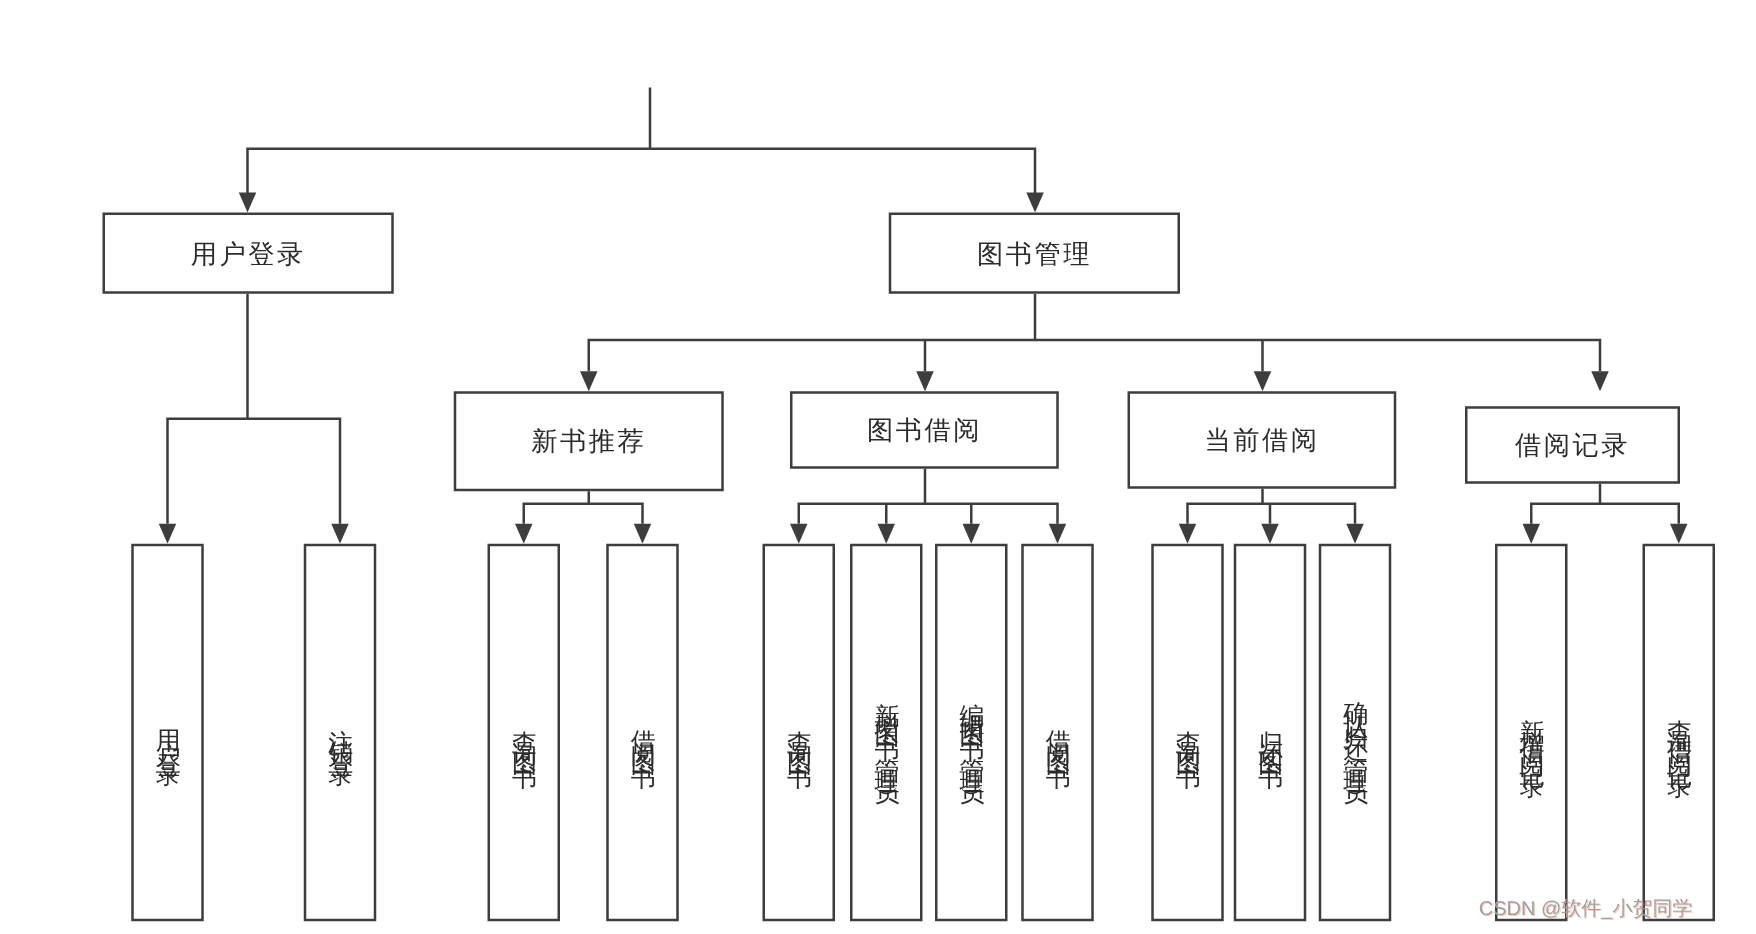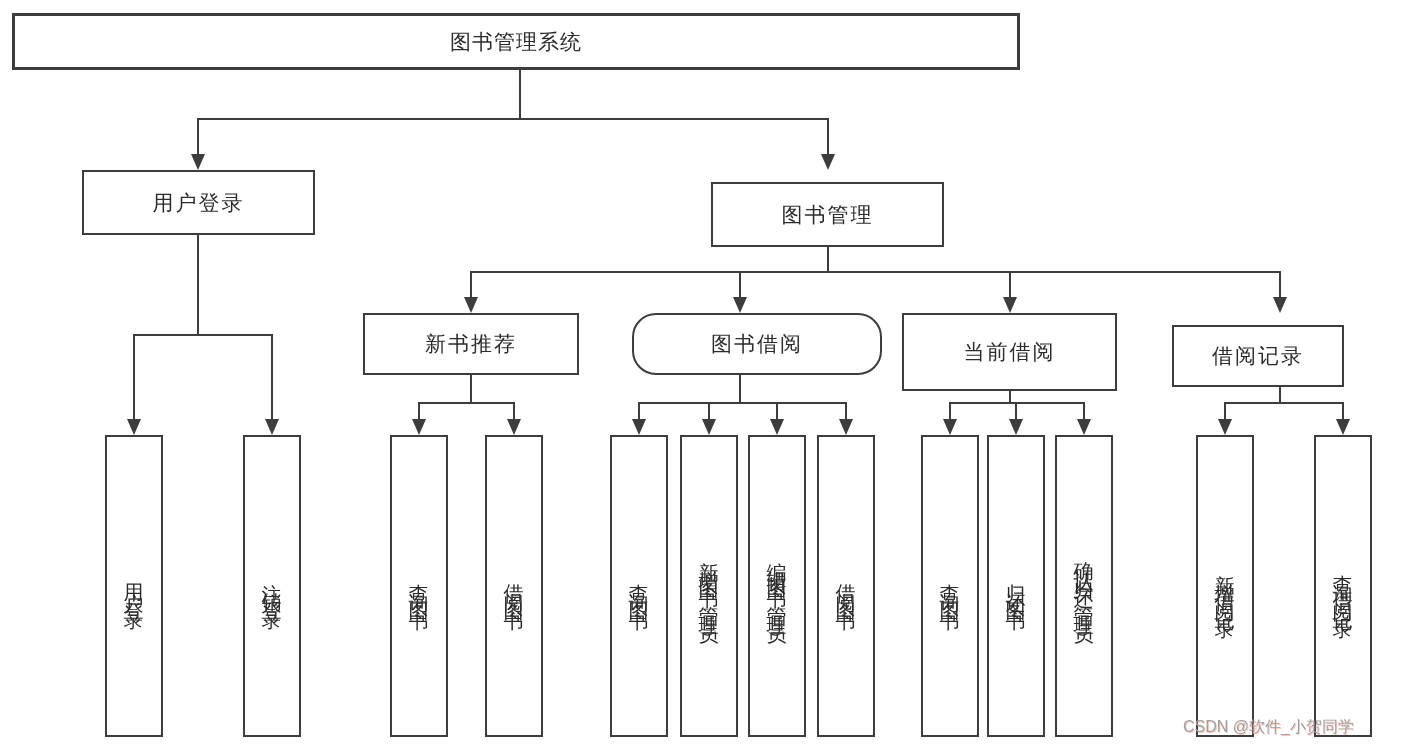--- a/index.html
+++ b/index.html
@@ -84,27 +84,26 @@
       <polygon points="1077,419 1091,419 1084,435"></polygon>
     </g>
 
     <g>
       <path d="M1280 375 V403 M1225 419 V403 H1343 V419"></path>
       <polygon points="1218,419 1232,419 1225,435"></polygon>
       <polygon points="1336,419 1350,419 1343,435"></polygon>
     </g>
   </svg>
 
-  <div class="node root" style="left:12px;top:13px;width:1008px;height:57px;">图书管理系统</div>
 
   <div class="node" style="left:82px;top:170px;width:233px;height:65px;">用户登录</div>
-  <div class="node" style="left:711px;top:170px;width:233px;height:65px;margin-top:12px;">图书管理</div>
+  <div class="node" style="left:711px;top:170px;width:233px;height:65px;">图书管理</div>
 
-  <div class="node" style="left:363px;top:313px;width:216px;height:62px;">新书推荐</div>
-  <div class="node" style="left:632px;top:313px;width:250px;height:62px;border-radius:24px;">图书借阅</div>
+  <div class="node" style="left:363px;top:313px;width:216px;height:80px;">新书推荐</div>
+  <div class="node" style="left:632px;top:313px;width:215px;height:62px;">图书借阅</div>
   <div class="node" style="left:902px;top:313px;width:215px;height:78px;">当前借阅</div>
   <div class="node" style="left:1172px;top:325px;width:172px;height:62px;">借阅记录</div>
 
   <div class="leaf" style="left:105px;">用户登录</div>
   <div class="leaf" style="left:243px;">注销登录</div>
 
   <div class="leaf" style="left:390px;">查询图书</div>
   <div class="leaf" style="left:485px;">借阅图书</div>
 
   <div class="leaf" style="left:610px;">查询图书</div>

